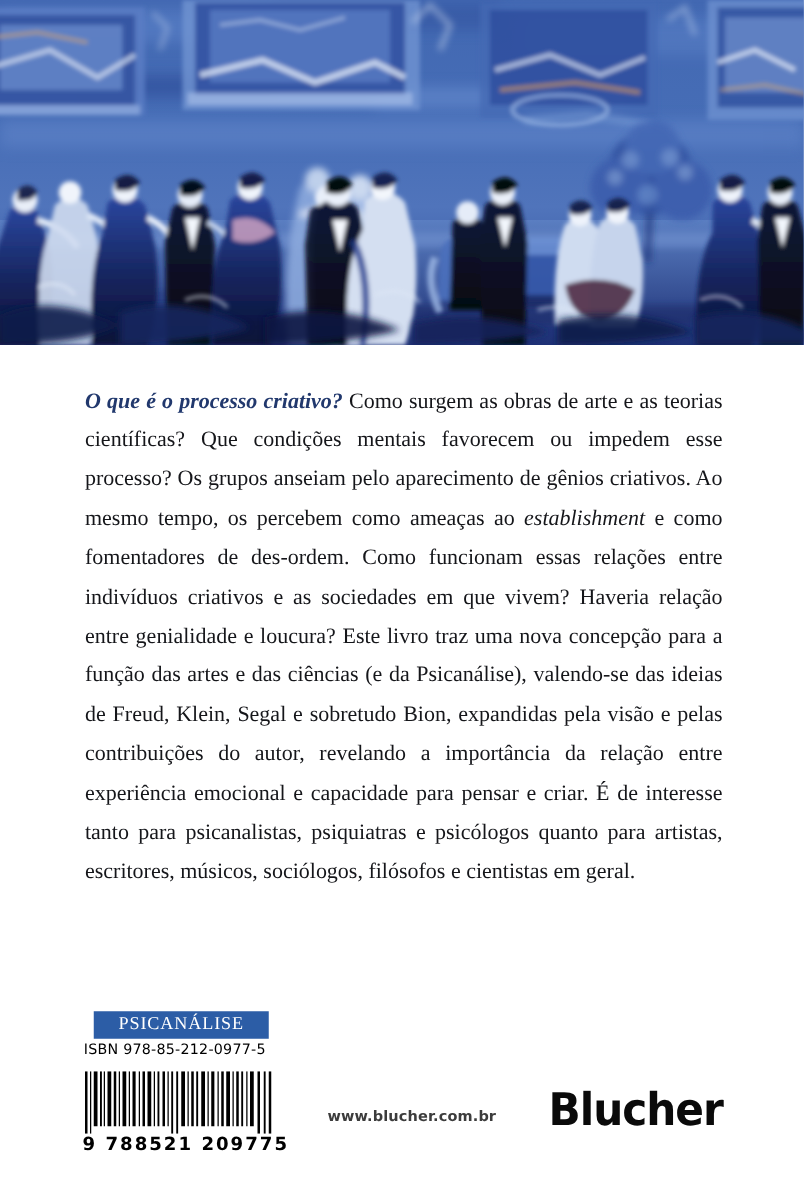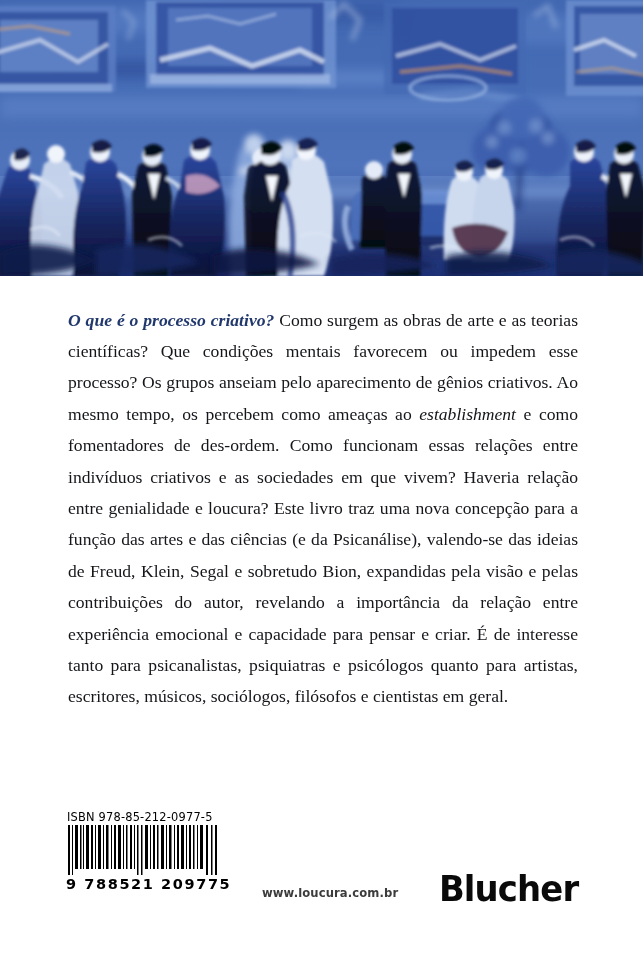--- a/index.html
+++ b/index.html
@@ -81,21 +81,21 @@
     letter-spacing: 0.7px;
     text-align: center;
     padding: 2px 0 3px 0;
     box-sizing: border-box;
   }
   .isbn-line {
     font-family: "DejaVu Sans", sans-serif;
     font-size: 11.4px;
     letter-spacing: 0.2px;
     color: #000000;
-    margin: 1px 0 1px 1px;
+    margin: 1px 0 11px 1px;
     white-space: nowrap;
   }
   .barcode-bars {
     display: block;
     width: 152px;
     height: 50px;
   }
   .barcode-digits {
     font-family: "DejaVu Sans", sans-serif;
     font-size: 14.5px;
@@ -355,20 +355,21 @@
     </svg>
   </div>
 
   <p class="blurb">
     <span class="lead">O que é o processo criativo?</span><span> Como surgem as obras de arte e as teorias científicas? Que condições mentais favorecem ou impedem esse processo? Os grupos anseiam pelo aparecimento de gênios criativos. Ao mesmo tempo, os percebem como ameaças ao </span><span class="ital">establishment</span><span> e como fomentadores de des-ordem. Como funcionam essas relações entre indivíduos criativos e as sociedades em que vivem? Haveria relação entre genialidade e loucura? Este livro traz uma nova concepção para a função das artes e das ciências (e da Psicanálise), valendo-se das ideias de Freud, Klein, Segal e sobretudo Bion, expandidas pela visão e pelas contribuições do autor, revelando a importância da relação entre experiência emocional e capacidade para pensar e criar. É de interesse tanto para psicanalistas, psiquiatras e psicólogos quanto para artistas, escritores, músicos, sociólogos, filósofos e cientistas em geral.</span>
   </p>
 
   <div class="footer">
 
     <div class="barcode-block">
+      <span class="cat-badge">PSICANÁLISE</span>
       <div class="isbn-line">ISBN 978-85-212-0977-5</div>
       <svg class="barcode-bars" viewBox="0 0 152 50" preserveAspectRatio="none">
         <rect x="0" y="0" width="152" height="50" fill="#ffffff"></rect>
         <g fill="#000000">
           <rect x="2" y="0" width="2" height="50"></rect>
           <rect x="6" y="0" width="1" height="50"></rect>
           <rect x="9" y="0" width="3" height="44"></rect>
           <rect x="14" y="0" width="1.5" height="44"></rect>
           <rect x="17" y="0" width="1" height="44"></rect>
           <rect x="20" y="0" width="3" height="44"></rect>
@@ -402,18 +403,18 @@
           <rect x="131" y="0" width="1" height="44"></rect>
           <rect x="134" y="0" width="3" height="44"></rect>
           <rect x="140" y="0" width="2" height="50"></rect>
           <rect x="145" y="0" width="1.5" height="50"></rect>
           <rect x="149" y="0" width="2" height="50"></rect>
         </g>
       </svg>
       <div class="barcode-digits">9 788521 209775</div>
     </div>
 
-    <div class="website">www.loucura.com.br</div>
+    <div class="website">www.blucher.com.br</div>
 
     <div class="publisher-logo">Blucher</div>
   </div>
 
 </div>
 
 </body></html>

